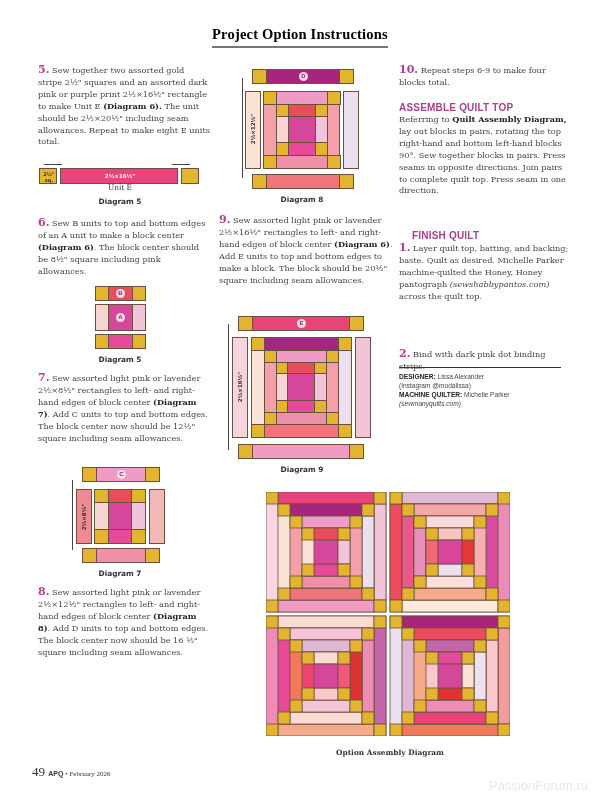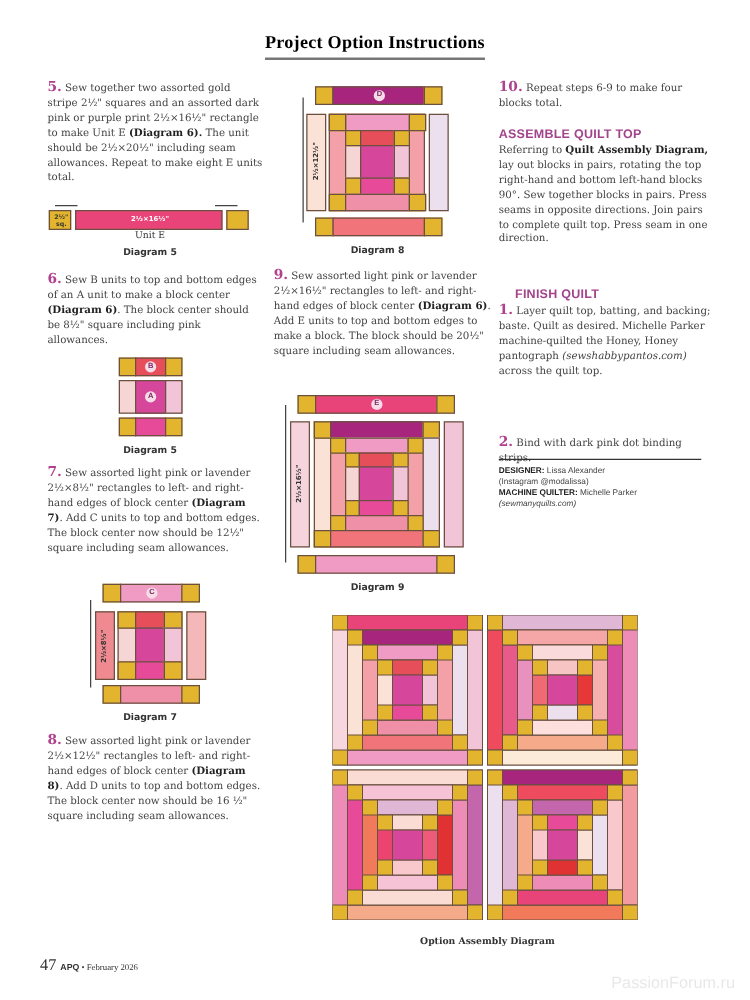--- a/index.html
+++ b/index.html
@@ -355,16 +355,16 @@
             <rect x="36" y="72" width="12" height="12"></rect>
             <rect x="72" y="72" width="12" height="12"></rect>
         </g>
       </g>
     </g>
   </svg>
 </div>
 <div class="cap" style="left:320px;top:748px;width:140px;font-family:'DejaVu Serif',serif;">Option Assembly Diagram</div>
 
 <div class="footer">
-  <span>47</span>
+  <span>49</span>
   <span class="mag">APQ</span><span class="date"> • </span><span class="date">February 2026</span>
 </div>
 <div class="wm">PassionForum.ru</div>
 
 </body></html>

